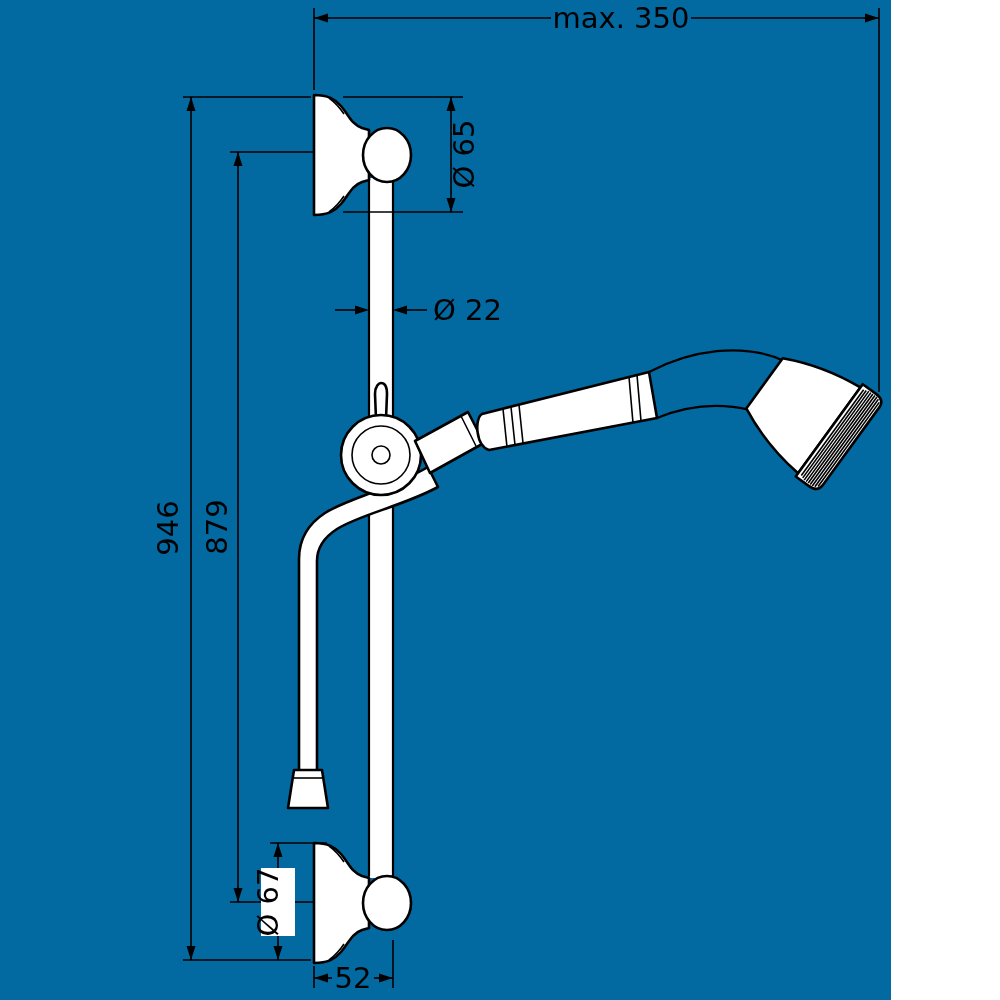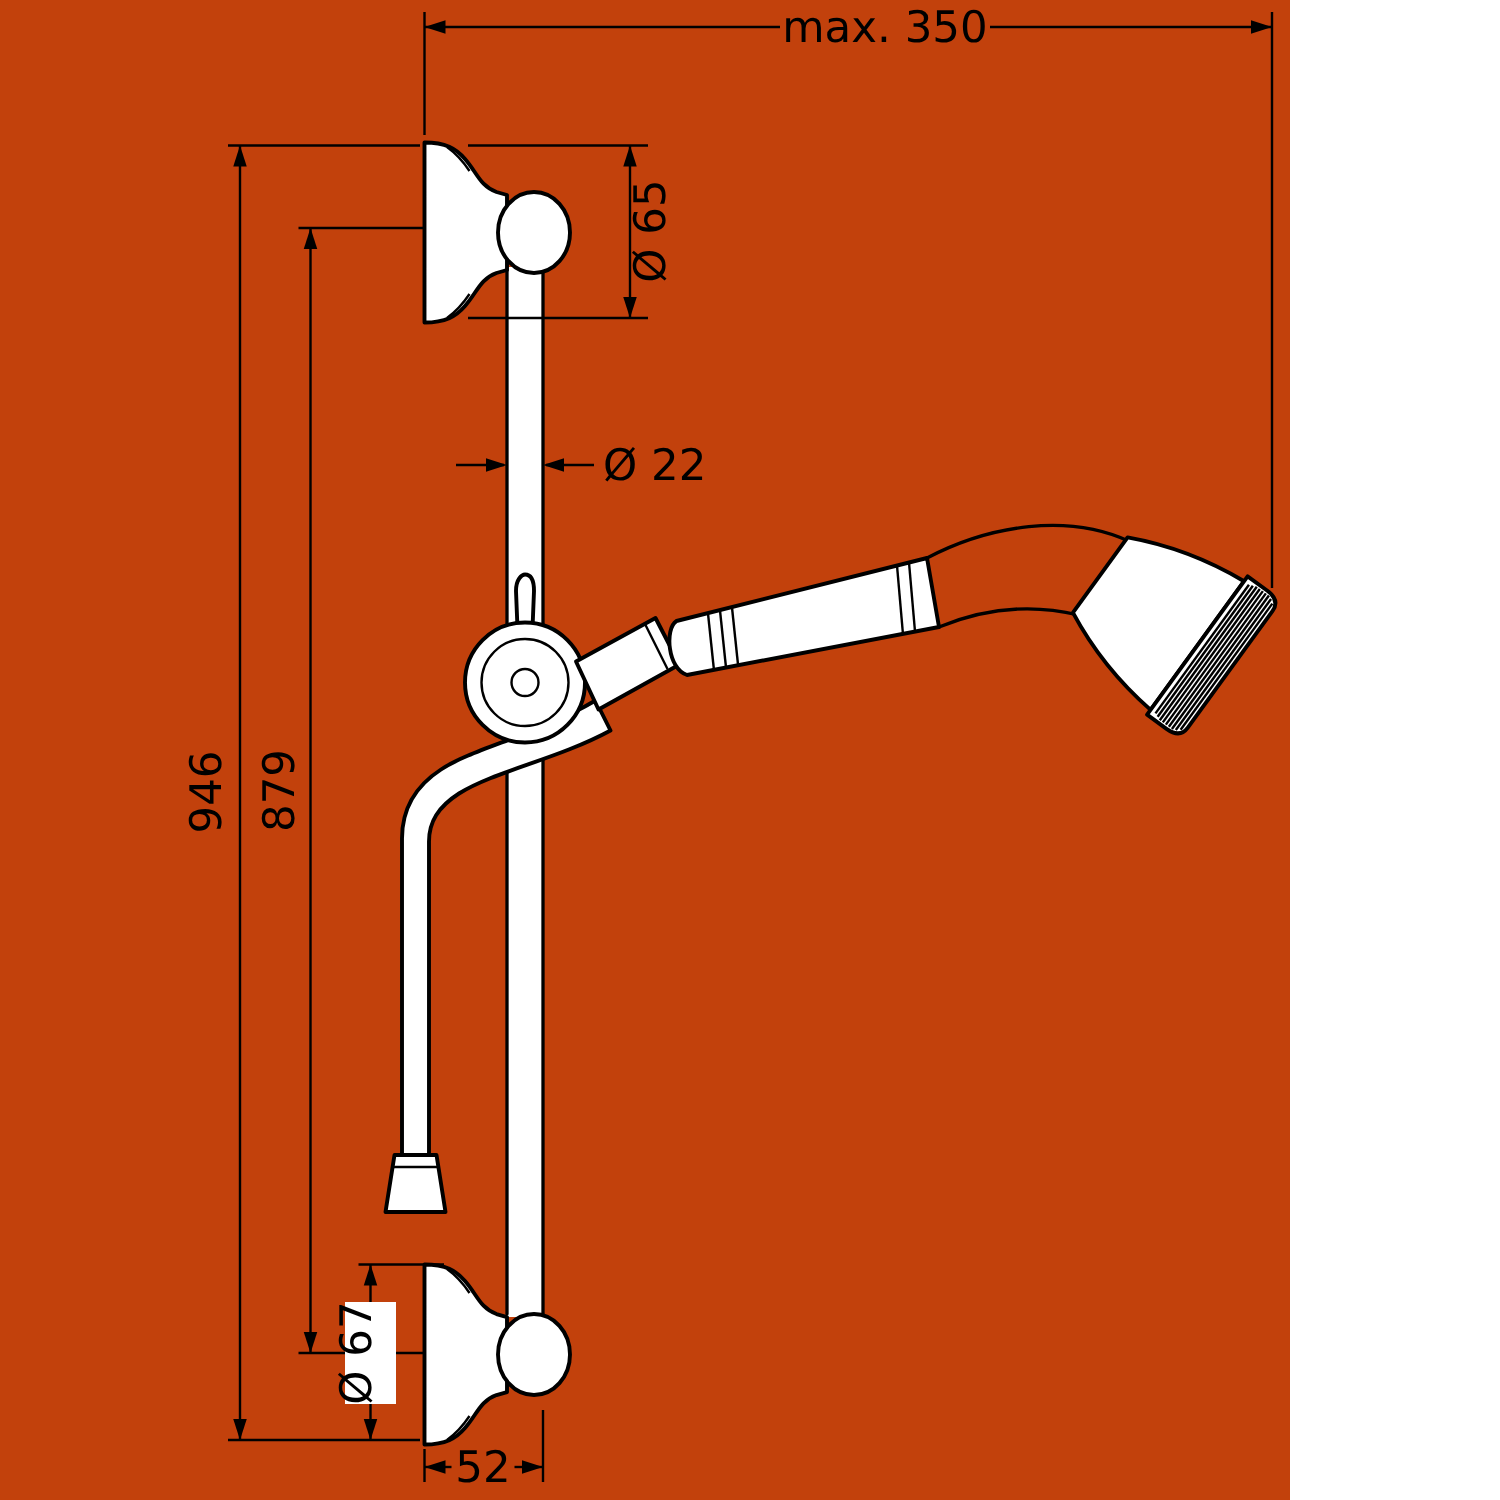--- a/index.html
+++ b/index.html
@@ -4,22 +4,23 @@
 <style>
   html, body {
     margin: 0;
     padding: 0;
     background: #ffffff;
   }
   .stage {
     width: 860px;
     height: 1000px;
     position: relative;
-    background: #c2410c;
+    background: #0369a1;
     font-family: "DejaVu Sans", "Liberation Sans", sans-serif;
+    padding-left: 31px;
   }
   svg { display: block; }
   .dimline { stroke: #000; stroke-width: 1.6; fill: none; }
   .arrow   { fill: #000; stroke: none; }
   .part    { stroke: #000; stroke-width: 2.6; fill: #fff; stroke-linejoin: round; stroke-linecap: round; }
   .partline{ stroke: #000; stroke-width: 2.2; fill: none; stroke-linecap: round; }
   .thin    { stroke: #000; stroke-width: 1.6; fill: none; }
   .dimtext {
     font-family: "DejaVu Sans", "Liberation Sans", sans-serif;
     font-size: 29px;

